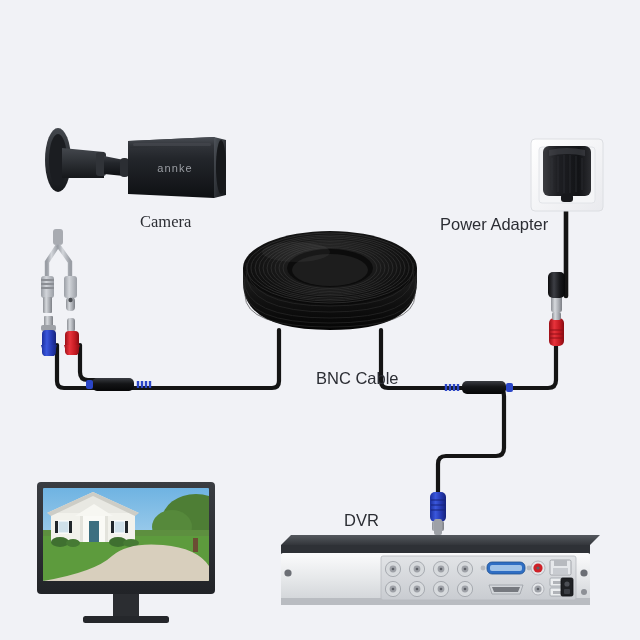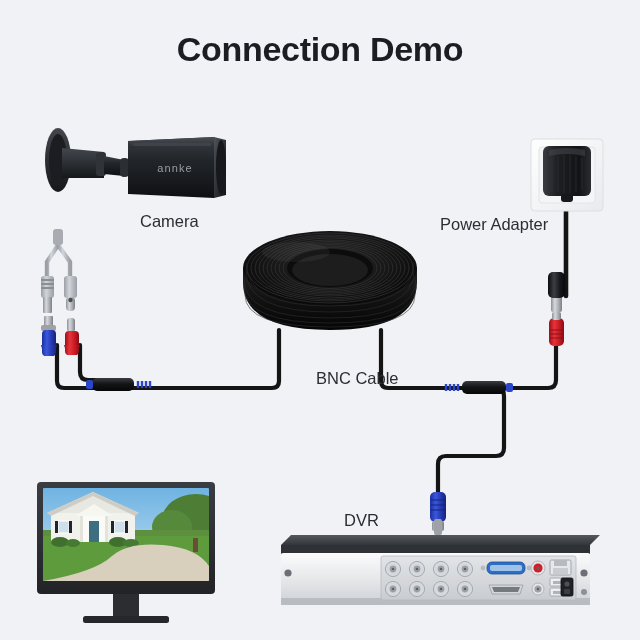--- a/index.html
+++ b/index.html
@@ -19,35 +19,34 @@
     font-size:34px;font-weight:bold;color:#1b1d23;
     letter-spacing:-0.3px;
   }
 
   
   .lbl{
     position:absolute;
     font-size:16.5px;color:#2b2d33;
     white-space:nowrap;
   }
-  .lbl-camera{left:140px;top:212px;}
+  .lbl-camera{left:140px;top:212px;font-family:Liberation Serif, serif;}
   .lbl-power{left:440px;top:215px;}
   .lbl-bnc{left:288px;top:369px;margin-left:28px;}
   .lbl-dvr{left:344px;top:511px;}
 
   
   svg.layer{position:absolute;left:0;top:0;width:640px;height:640px;overflow:visible;}
   svg.layer *{vector-effect:none;}
 </style>
 </head>
 <body style="background: rgb(241, 242, 246);">
 
 <div id="stage">
 
-  <div class="title">Connection Demo</div>
 
   <svg class="layer" viewBox="0 0 640 640">
     <defs>
       <linearGradient id="gCamBody" x1="0" y1="0" x2="0" y2="1">
         <stop offset="0" stop-color="#3a3d43"></stop>
         <stop offset="0.35" stop-color="#23262b"></stop>
         <stop offset="1" stop-color="#0e1013"></stop>
       </linearGradient>
       <linearGradient id="gCamTop" x1="0" y1="0" x2="0" y2="1">
         <stop offset="0" stop-color="#4a4e55"></stop>

